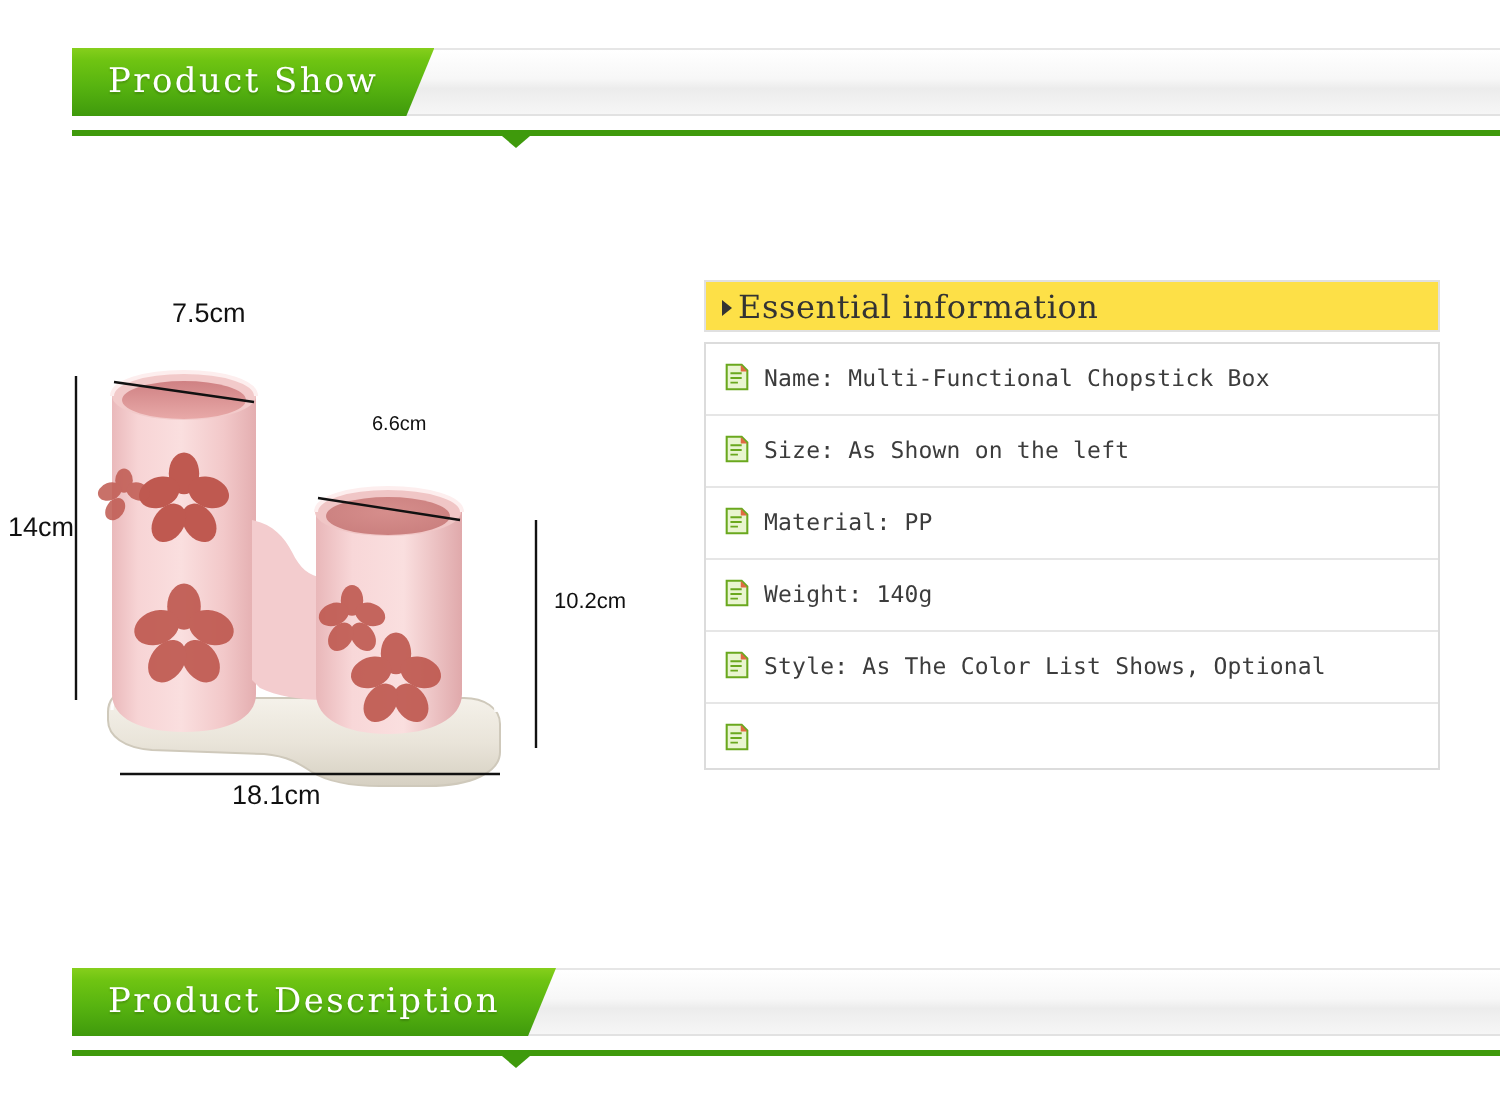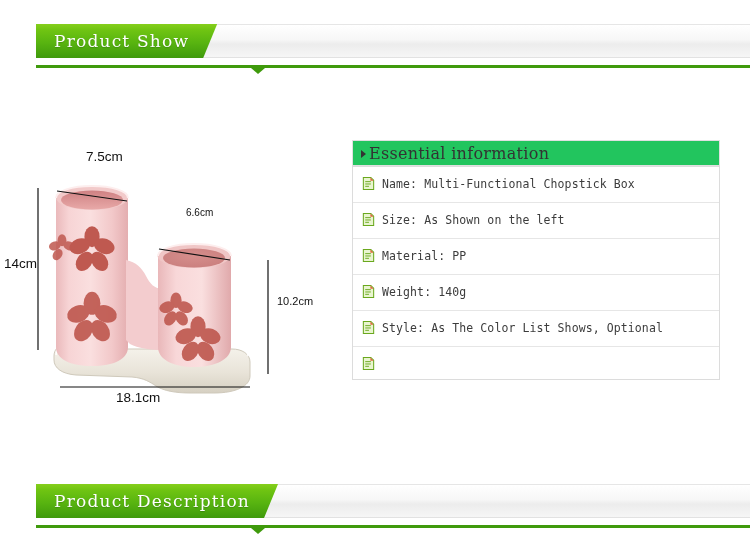--- a/index.html
+++ b/index.html
@@ -54,36 +54,36 @@
 
   
   .product-figure{
     position:absolute;left:0;top:150px;width:340px;height:270px;
   }
   .fig-canvas{position:absolute;left:0;top:0;width:340px;height:270px;}
 
   
   .info-panel{position:absolute;left:352px;top:140px;width:368px;}
   .info-head{
-    height:26px;background:#22c55e;border:1px solid #e0e0e0;
+    height:26px;background:#fde047;border:1px solid #e0e0e0;
     box-sizing:border-box;display:flex;align-items:center;padding-left:8px;
   }
   .caret{
     width:0;height:0;margin-right:3px;margin-top:2px;
     border-left:5px solid #333;
     border-top:4px solid transparent;
     border-bottom:4px solid transparent;
   }
   .info-head-title{
     font-family:"DejaVu Serif", serif;
     font-size:16px;color:#333;letter-spacing:.3px;white-space:nowrap;
   }
   .info-list{
     border:1px solid #dcdcdc;border-top:none;background:#fff;
-    box-sizing:border-box;width:368px;border-top:1px solid #dcdcdc;
+    box-sizing:border-box;width:368px;margin-top:5px;border-top:1px solid #dcdcdc;
   }
   .info-row{
     display:flex;align-items:flex-start;
     padding:8px 10px 8px 8px;
     border-bottom:1px solid #e6e6e6;
     box-sizing:border-box;
   }
   .info-row:last-child{border-bottom:none;}
   .row-icon{flex:0 0 auto;width:15px;height:15px;margin-right:6px;margin-top:1px;position:relative;}
   .row-text{

